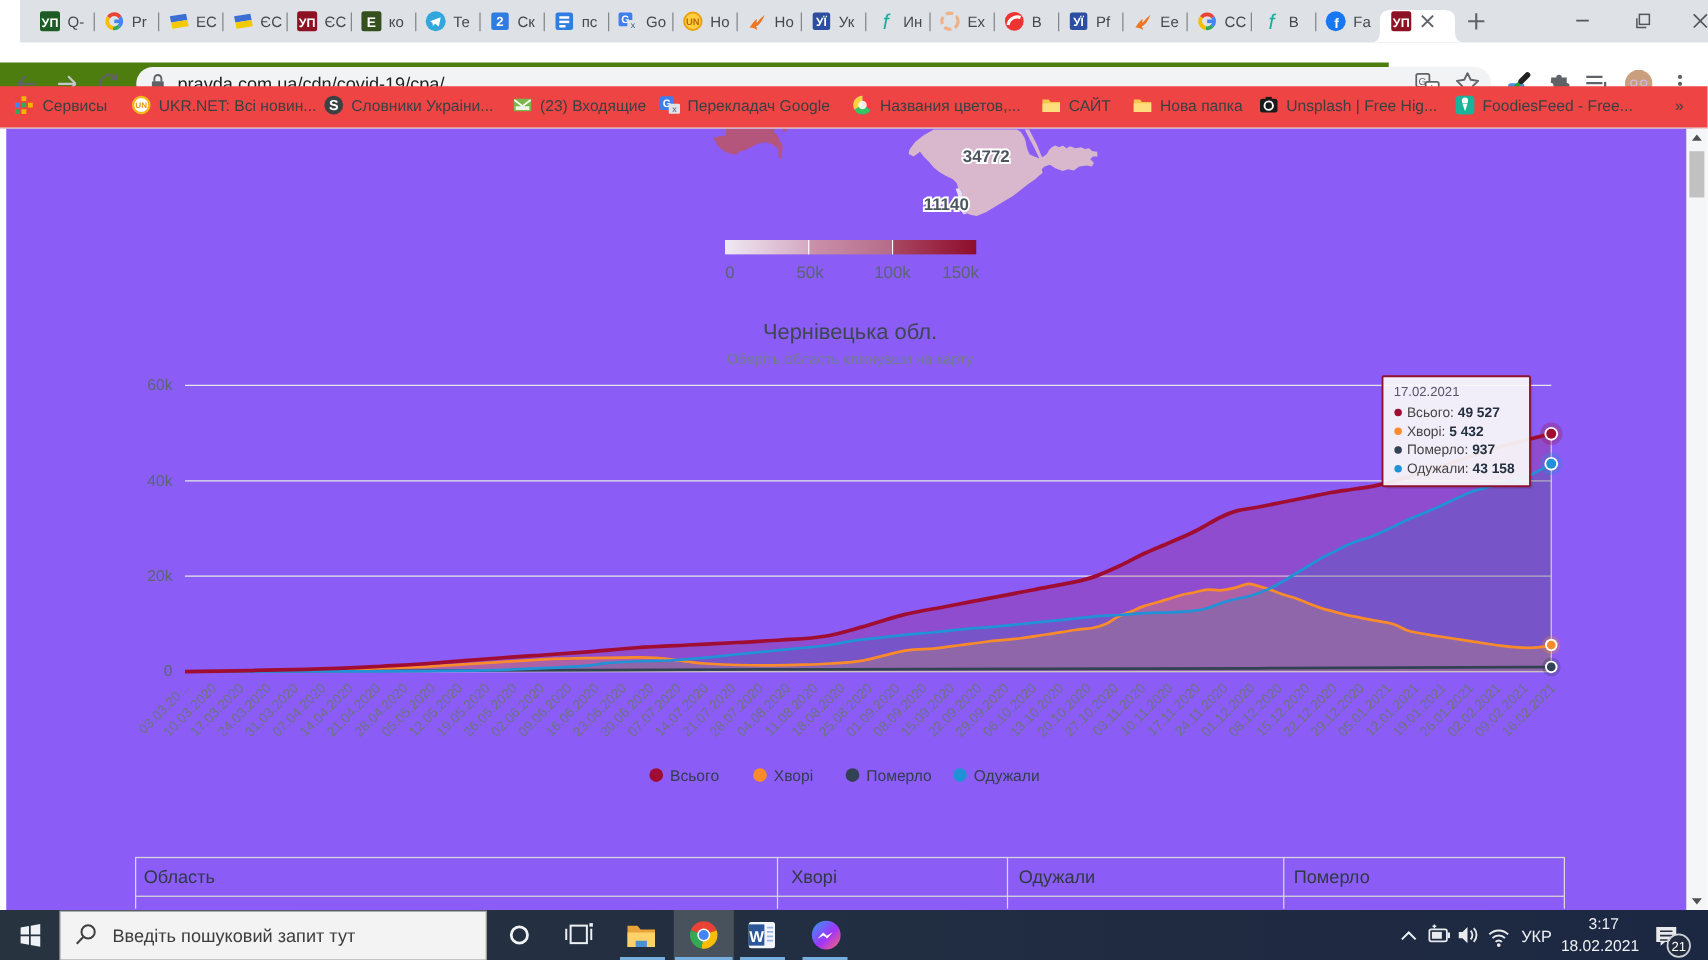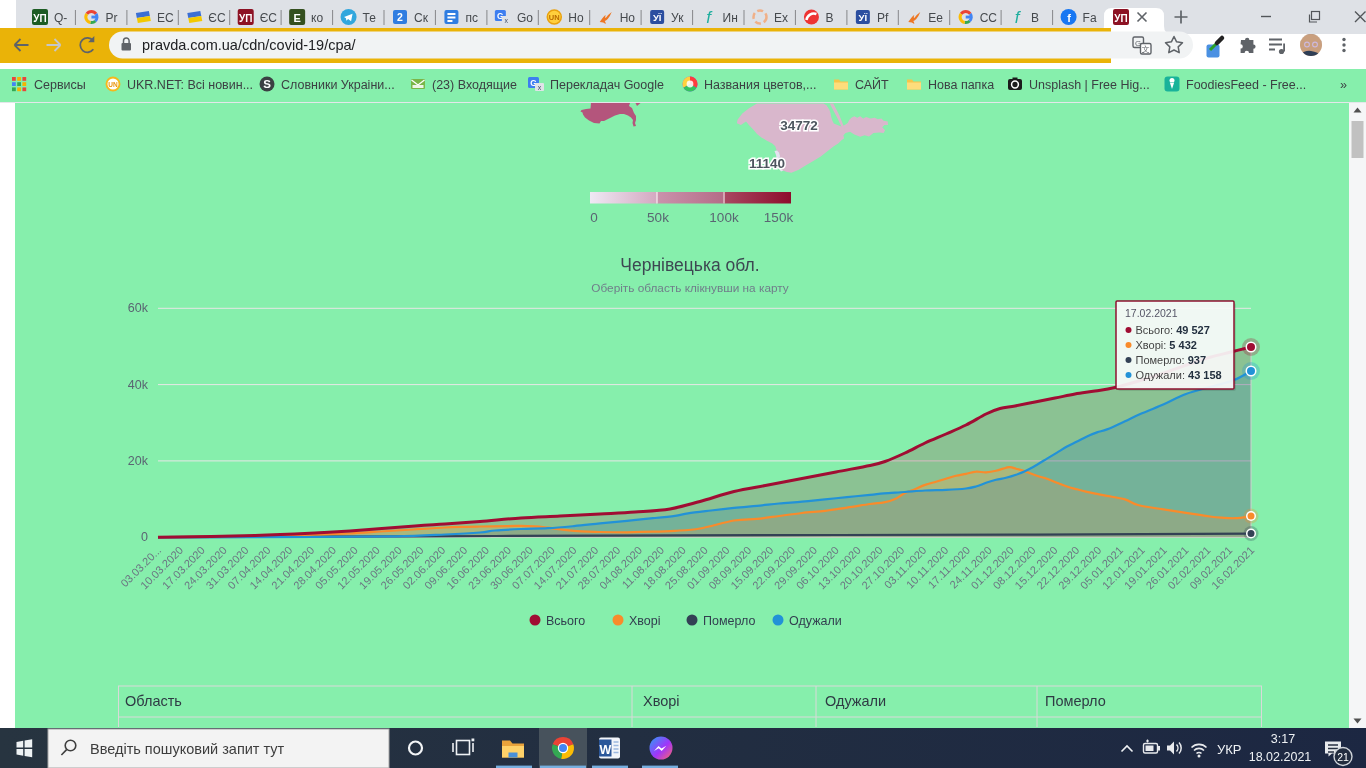--- a/index.html
+++ b/index.html
@@ -115,21 +115,21 @@
       <text x="1105" y="21.5" text-anchor="middle" font-size="10" font-family="Liberation Serif" font-weight="bold" fill="#fff">УП</text>
       <path d="M1121.5,12.5 l9,9 M1130.5,12.5 l-9,9" stroke="#5f6368" stroke-width="1.6"></path>
       <path d="M1165,10.5 l0,13 M1158.5,17 l13,0" stroke="#5f6368" stroke-width="1.7"></path>
       <path d="M1245,16.5 l10,0" stroke="#53565a" stroke-width="1.4"></path>
       <rect x="1295.5" y="11.5" width="8" height="8" fill="none" stroke="#53565a" stroke-width="1.2"></rect>
       <path d="M1293.5,14.5 v7.5 h7.5" fill="none" stroke="#53565a" stroke-width="1.2"></path>
       <path d="M1339,11.5 l10.5,10.5 M1349.5,11.5 l-10.5,10.5" stroke="#53565a" stroke-width="1.4"></path>
     </svg>
 </div>
 
-<div class="abs" style="left:0;top:28px;width:1111px;height:35px;background:#eab308;">
+<div class="abs" style="left:0;top:50px;width:1111px;height:35px;background:#4d7c0f;">
   <svg width="1366" height="35" viewBox="0 34 1366 35" style="position:absolute;left:0;top:0;">
       <path d="M14.5,51 h14 M14.5,51 l6,-6 M14.5,51 l6,6" stroke="#5f6368" stroke-width="1.8" fill="none"></path>
       <path d="M46.5,51 h14 M60.5,51 l-6,-6 M60.5,51 l-6,6" stroke="#c4c7cb" stroke-width="1.8" fill="none"></path>
       <path d="M93,46.5 a7.2,7.2 0 1 0 0.3,8.8" stroke="#5f6368" stroke-width="1.8" fill="none"></path>
       <path d="M94.3,42 l0,6.2 -6.2,0 z" fill="#5f6368"></path>
       <rect x="109" y="37.5" width="1084" height="27" rx="13.5" fill="#f1f3f4"></rect>
       <rect x="121.5" y="49" width="9.5" height="7.5" rx="1" fill="#5f6368"></rect>
       <path d="M123.5,49 v-2.2 a2.8,2.8 0 0 1 5.6,0 v2.2" stroke="#5f6368" stroke-width="1.5" fill="none"></path>
       <text x="142" y="56" font-size="14.5" fill="#202124">pravda.com.ua/cdn/covid-19/cpa/</text>
       <rect x="1133" y="43" width="10.5" height="10.5" rx="1.5" fill="none" stroke="#5f6368" stroke-width="1.4"></rect>
@@ -155,21 +155,21 @@
         <path d="M1299,62 q5,-6 12,-5 q7,1 11,5 l0,3 l-23,0 z" fill="#2e3e55"></path>
         <circle cx="1307" cy="50.5" r="2.4" fill="none" stroke="#cdb9de" stroke-width="1.1"></circle>
         <circle cx="1315" cy="50.5" r="2.4" fill="none" stroke="#cdb9de" stroke-width="1.1"></circle>
       </g>
       <circle cx="1344" cy="45.5" r="1.7" fill="#5f6368"></circle>
       <circle cx="1344" cy="51" r="1.7" fill="#5f6368"></circle>
       <circle cx="1344" cy="56.5" r="1.7" fill="#5f6368"></circle>
     </svg>
 </div>
 
-<div class="abs" style="left:0;top:69px;width:1366px;height:34px;background:#86efac;border-bottom:1px solid #e4e7ea;box-sizing:border-box;">
+<div class="abs" style="left:0;top:69px;width:1366px;height:34px;background:#ef4444;border-bottom:1px solid #e4e7ea;box-sizing:border-box;">
   <svg width="1366" height="34" viewBox="0 69 1366 34" style="position:absolute;left:0;top:0;">
       <rect x="12.0" y="77.0" width="3.8" height="3.8" fill="#e8453c"></rect>
       <rect x="17.2" y="77.0" width="3.8" height="3.8" fill="#f4b400"></rect>
       <rect x="22.4" y="77.0" width="3.8" height="3.8" fill="#e8453c"></rect>
       <rect x="12.0" y="82.2" width="3.8" height="3.8" fill="#4285f4"></rect>
       <rect x="17.2" y="82.2" width="3.8" height="3.8" fill="#34a853"></rect>
       <rect x="22.4" y="82.2" width="3.8" height="3.8" fill="#f4b400"></rect>
       <rect x="12.0" y="87.4" width="3.8" height="3.8" fill="#34a853"></rect>
       <rect x="17.2" y="87.4" width="3.8" height="3.8" fill="#f4b400"></rect>
       <rect x="22.4" y="87.4" width="3.8" height="3.8" fill="#e8453c"></rect>
@@ -207,21 +207,21 @@
       <rect x="1012.5" y="77.5" width="5" height="2.5" fill="#1b1b1b"></rect>
       <text x="1029" y="88.5" class="bmt">Unsplash | Free Hig...</text>
       <rect x="1164.5" y="76.5" width="15" height="15" rx="3" fill="#19b39a"></rect>
       <path d="M1169.5,80.5 a2.5,2.5 0 0 1 5,0 l-0.5,2 l-4,0 z" fill="#fff"></path>
       <path d="M1170,83 l4,0 l-2,6 z" fill="#fff"></path>
       <text x="1186" y="88.5" class="bmt">FoodiesFeed - Free...</text>
       <text x="1340" y="89" class="bmt" font-size="13">»</text>
     </svg>
 </div>
 
-<div class="abs" style="left:15px;top:103px;width:1349px;height:625px;background:#86efac;overflow:hidden;">
+<div class="abs" style="left:5px;top:103px;width:1349px;height:625px;background:#8b5cf6;overflow:hidden;">
   <svg width="1349" height="625" style="position:absolute;left:0;top:0;">
     <defs>
       <linearGradient id="gleg" x1="0" y1="0" x2="1" y2="0">
         <stop offset="0" stop-color="#efe9f4"></stop>
           <stop offset="0.33" stop-color="#d4a9c1"></stop>
         <stop offset="0.335" stop-color="#ca92ac"></stop>
           <stop offset="0.66" stop-color="#b56d88"></stop>
         <stop offset="0.665" stop-color="#a94862"></stop>
           <stop offset="1" stop-color="#8e0c2c"></stop>
       </linearGradient>

